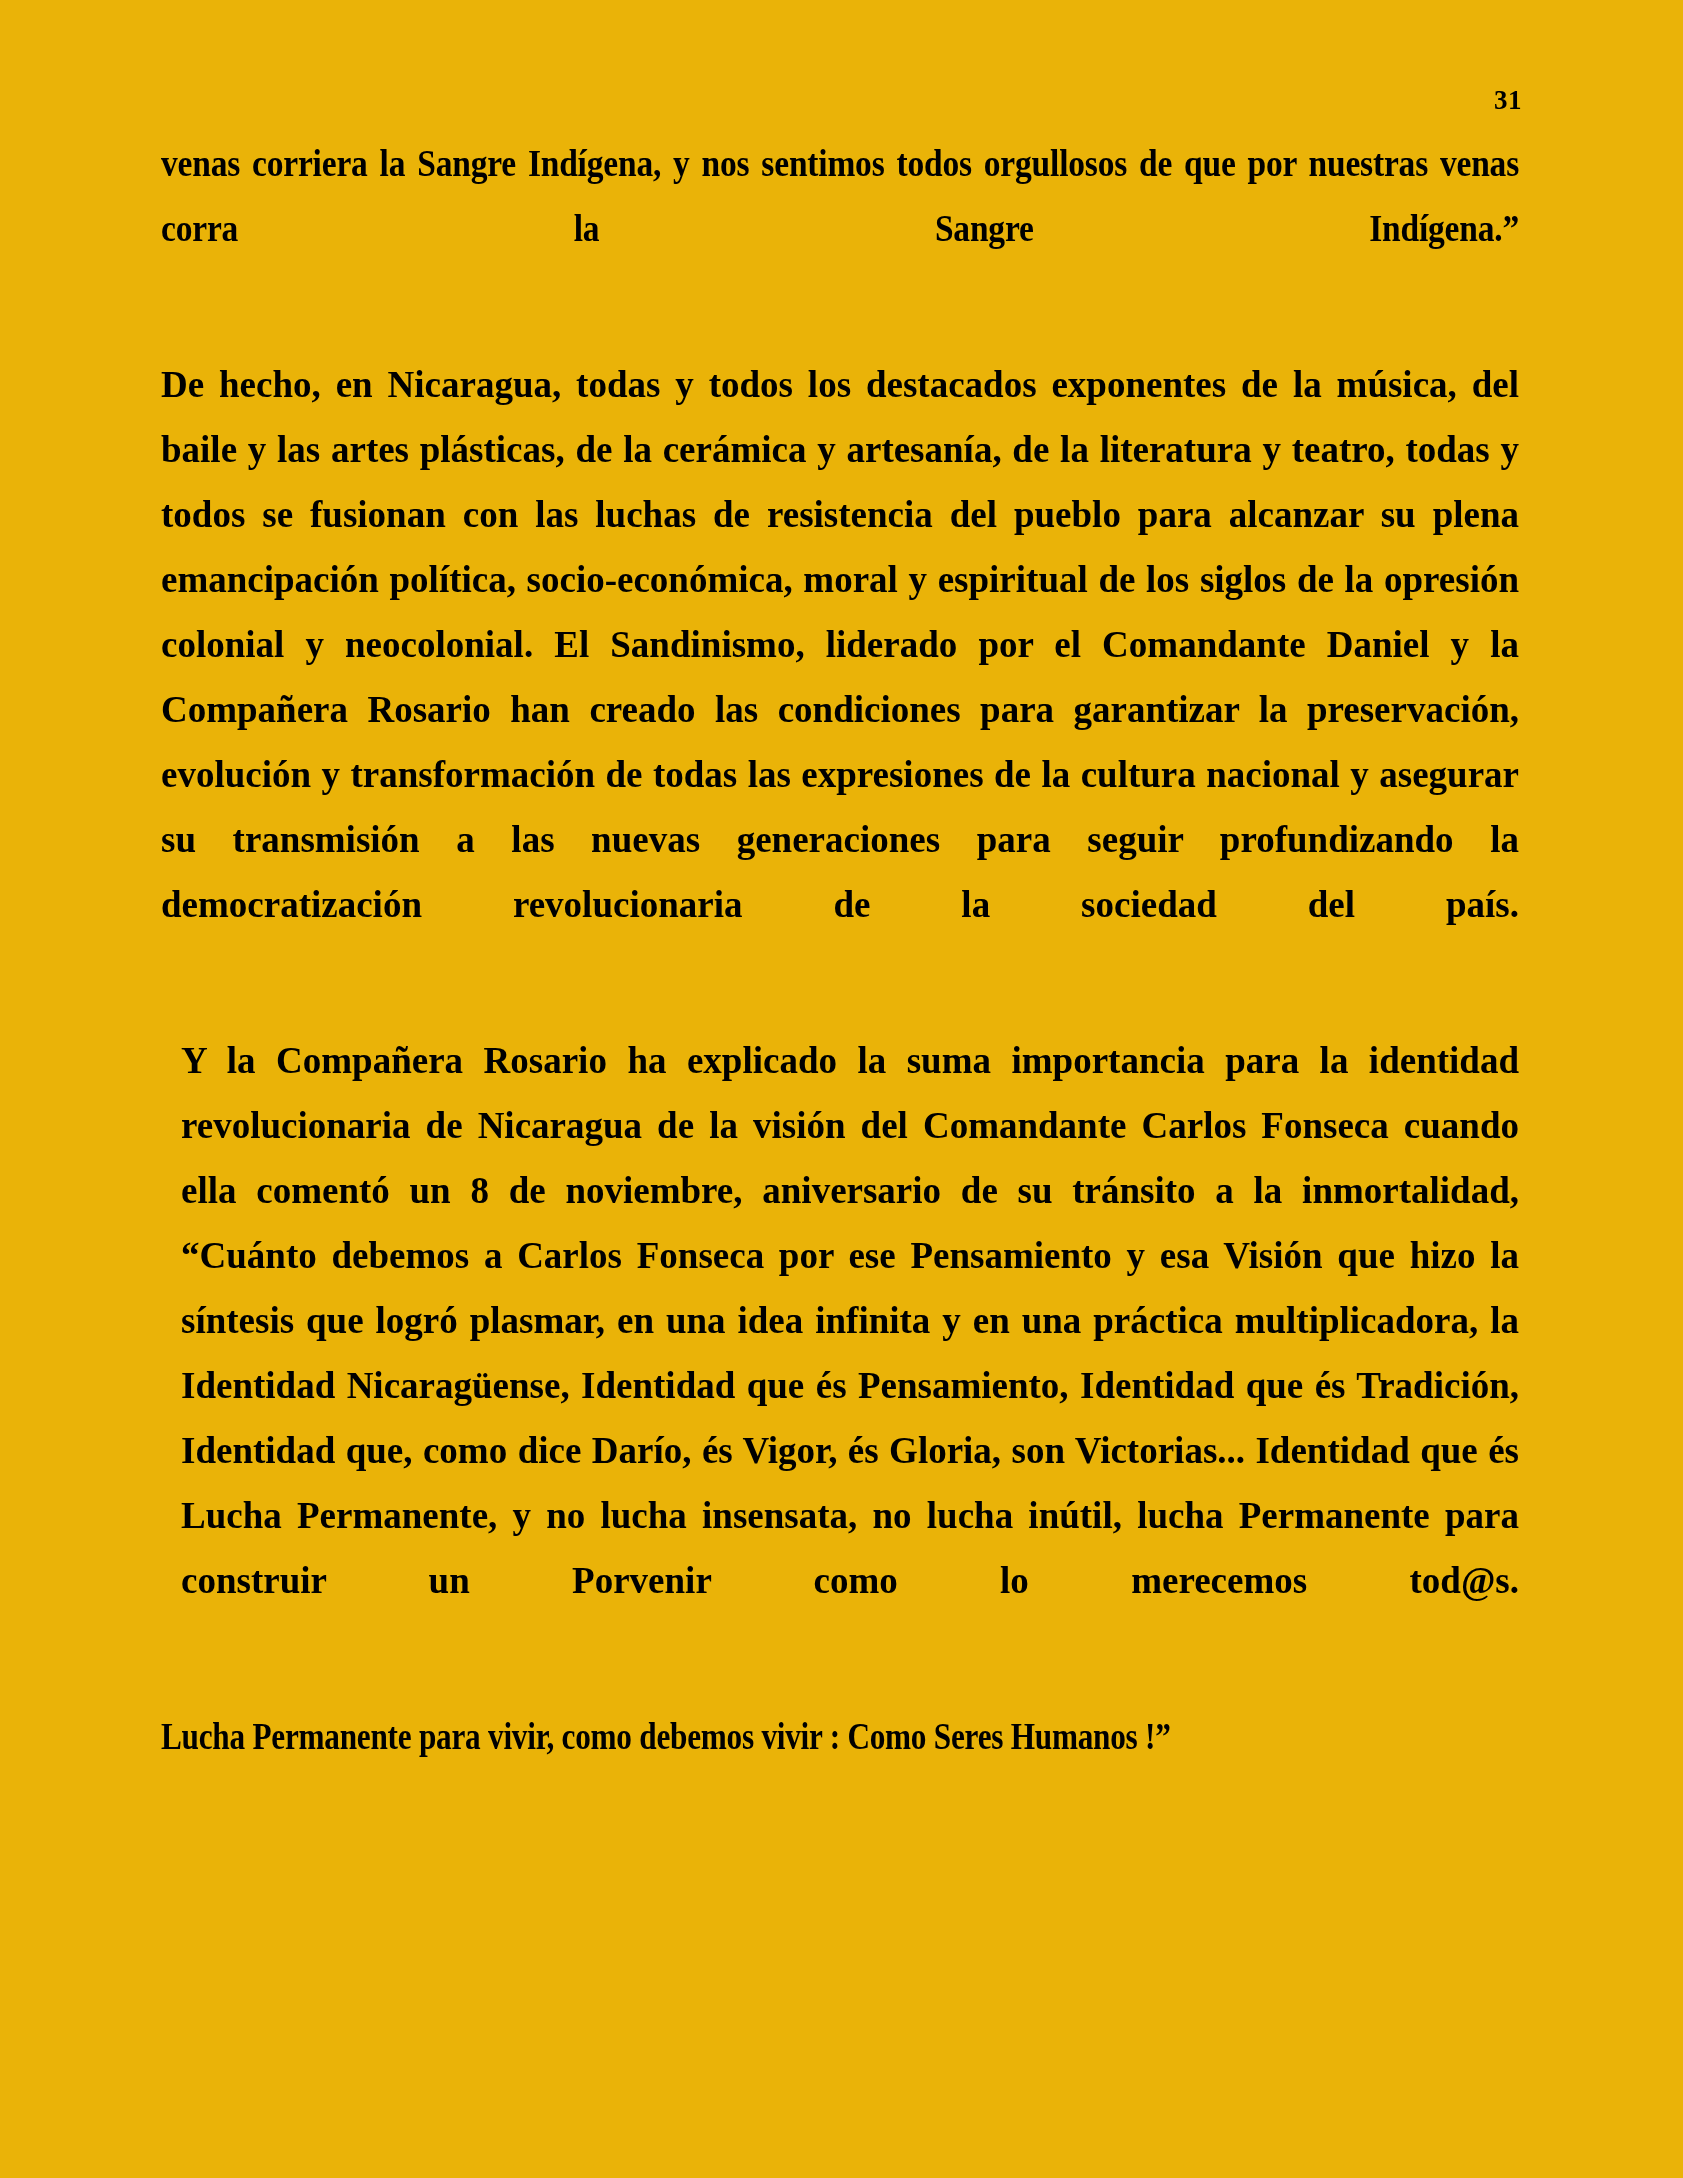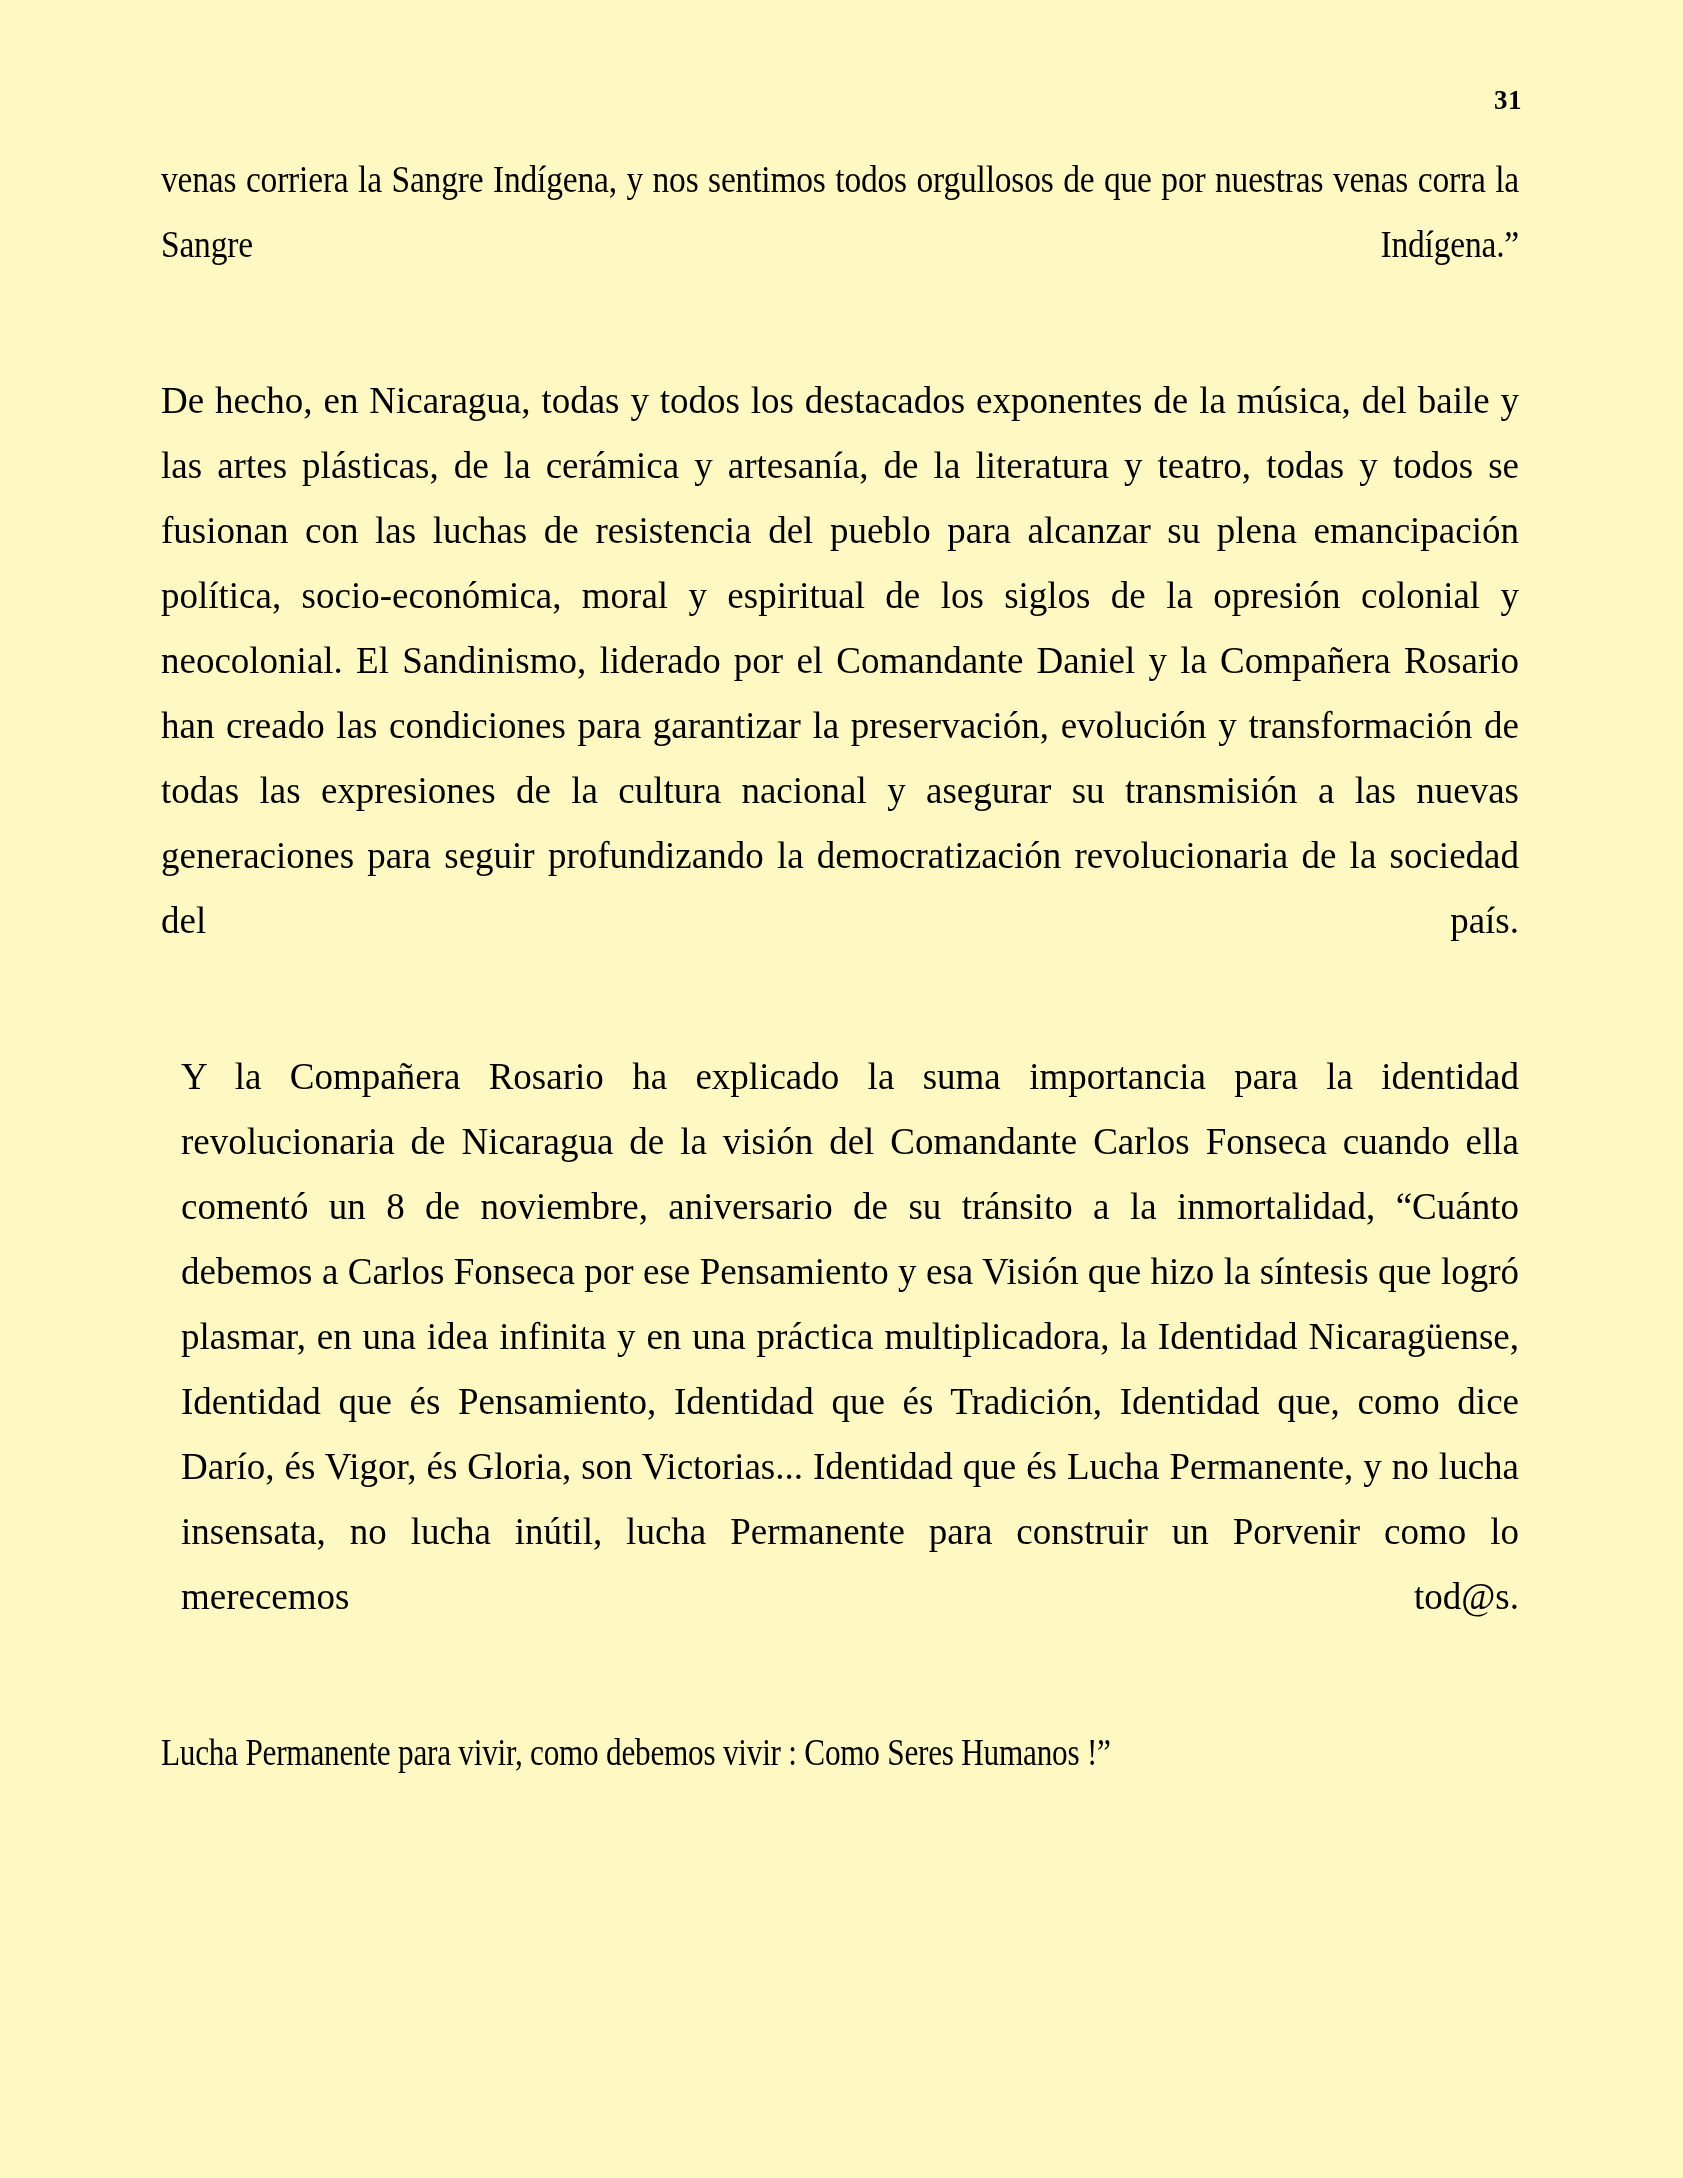--- a/index.html
+++ b/index.html
@@ -13,41 +13,42 @@
     font-family: "Liberation Serif", "DejaVu Serif", serif;
     color: #000000;
     position: relative;
     overflow: hidden;
   }
 
   .page {
     position: relative;
     width: 1683px;
     height: 2178px;
-    background: #fef9c3;
+    background: #eab308;
     box-sizing: border-box;
   }
 
   
   .folio {
     position: absolute;
     top: 87px;
     right: 161px;
     font-size: 27px;
     font-weight: bold;
     letter-spacing: 0.5px;
     line-height: 1;
   }
 
   
   .column {
     position: absolute;
     left: 161px;
-    top: 147px;
+    top: 131px;
     width: 1358px;
+    font-weight: bold;
   }
 
   p.para {
     margin: 0 0 22px 0;
     text-align: justify;
     text-justify: inter-word;
     font-size: 37px;
     line-height: 65px;
     hyphens: none;
     -webkit-hyphens: none;

